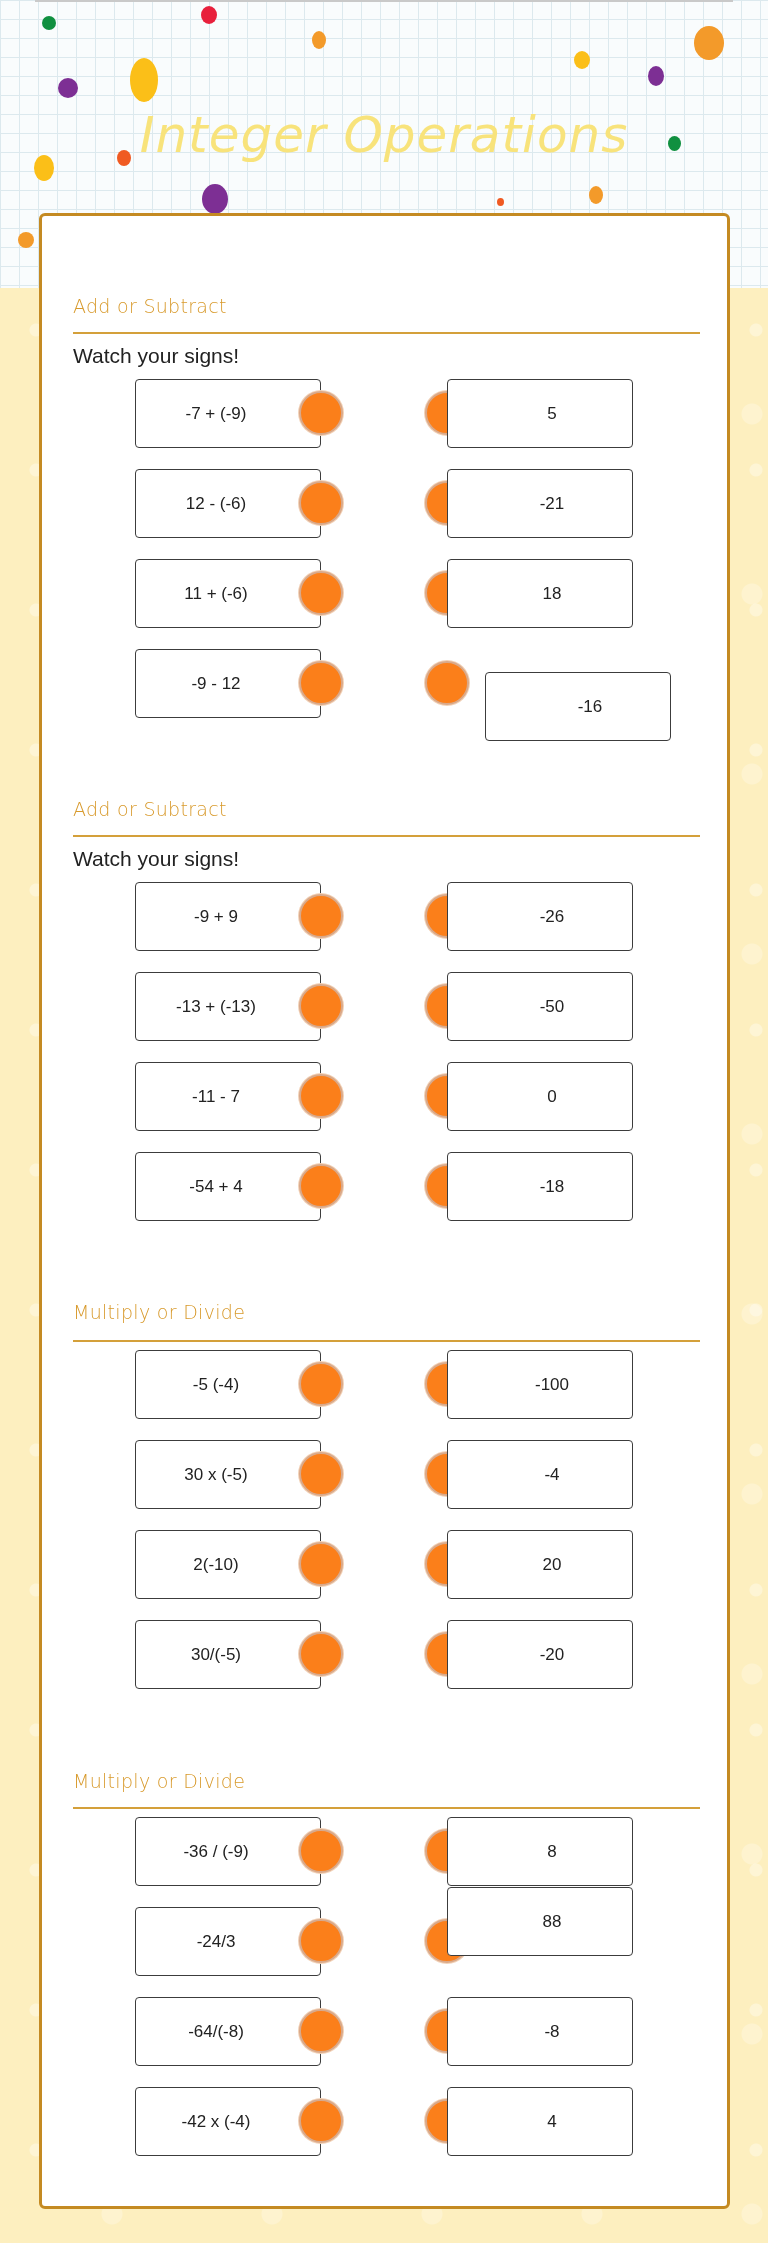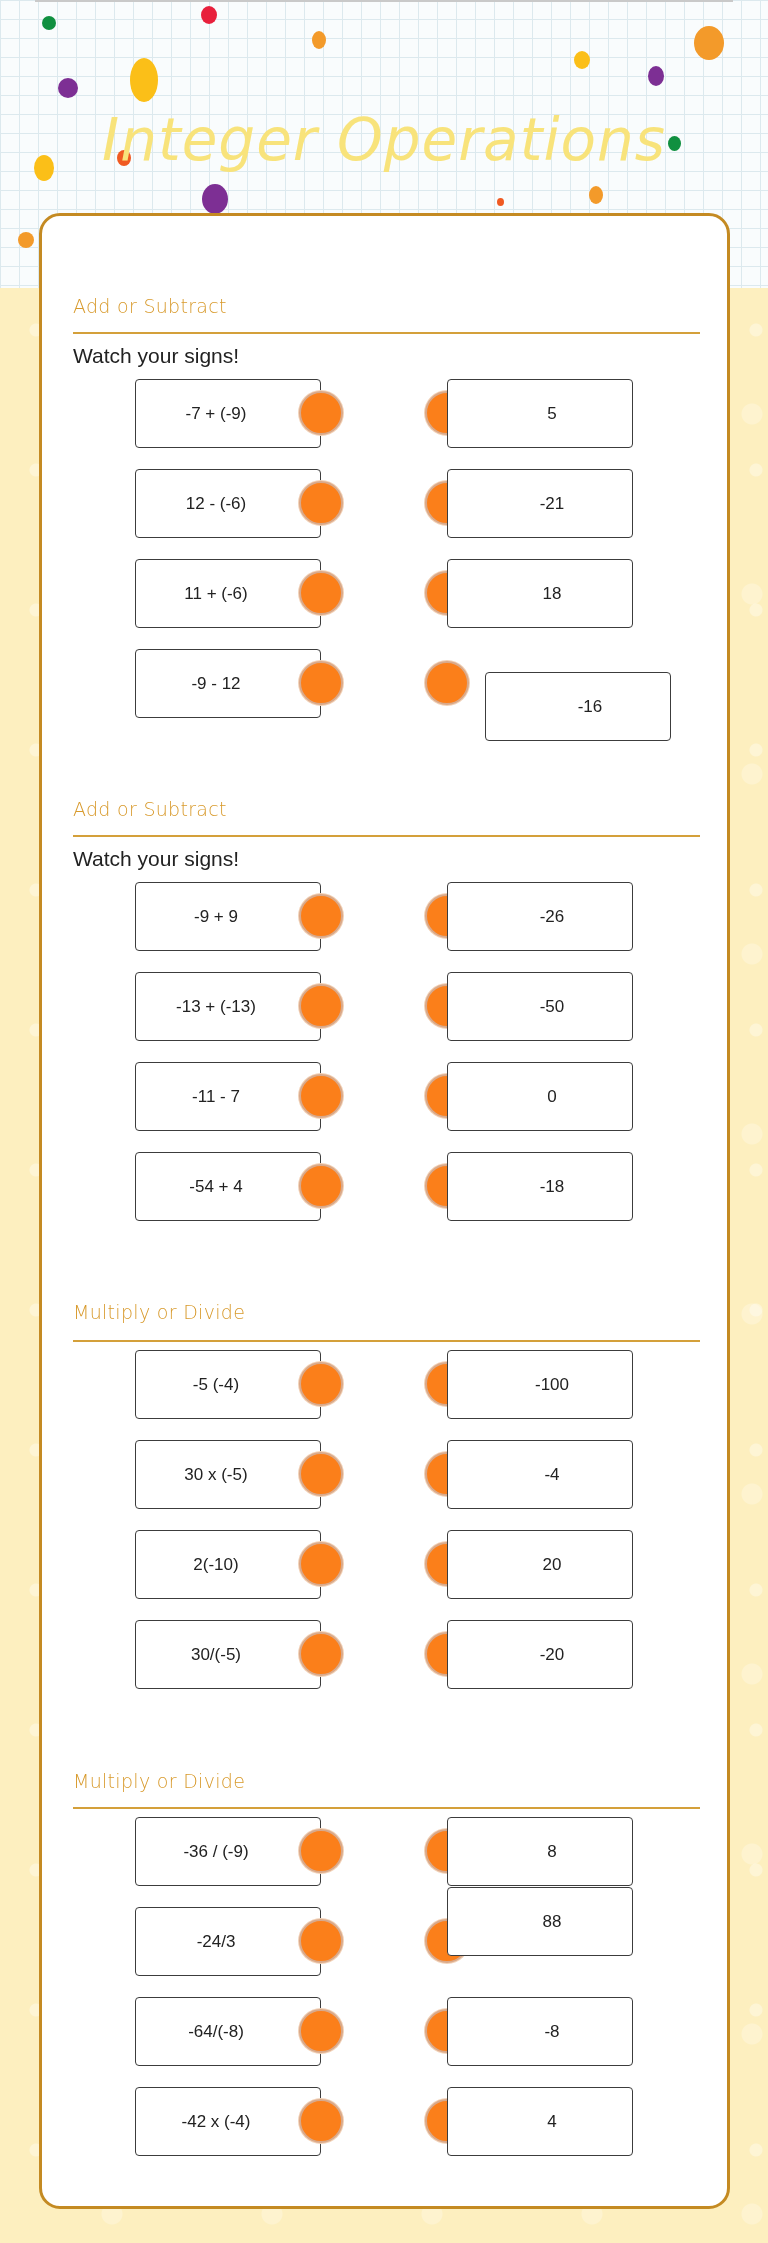--- a/index.html
+++ b/index.html
@@ -28,30 +28,30 @@
     background-image:
       radial-gradient(circle at 30% 30%, rgba(255,255,255,0.35) 0 6px, transparent 7px),
       radial-gradient(circle at 70% 70%, rgba(255,255,255,0.25) 0 10px, transparent 11px);
     background-size: 120px 140px, 160px 180px;
   }
   .title {
     position: absolute; left: 0; width: 768px; top: 106px;
     text-align: center;
     font-family: "DejaVu Sans", sans-serif;
     font-weight: 300;
-    font-size: 58px;
+    font-size: 50px;
     letter-spacing: 1px;
     color: #f8e37b;
     font-style: italic;
   }
   .card {
     position: absolute; left: 39px; top: 213px; width: 691px; height: 1996px;
     background: #ffffff;
     border: 3px solid #c48a22;
-    border-radius: 21px;
+    border-radius: 6px;
   }
   .section { position: absolute; left: 0; width: 100%; }
   .section-heading {
     position: absolute; left: 31px;
     font-family: "DejaVu Sans", sans-serif;
     font-size: 19px;
     color: #d89a2c;
     font-weight: 300;
     letter-spacing: 0.3px;
   }

